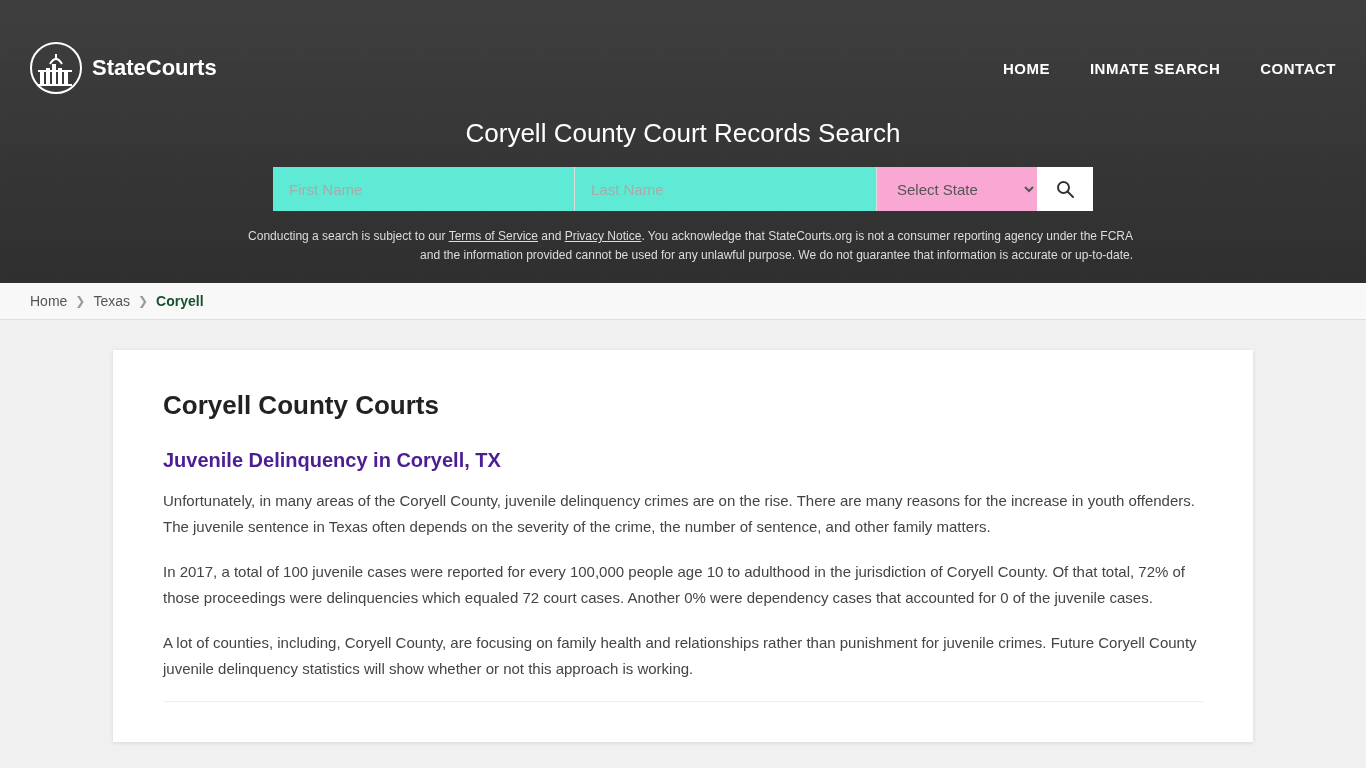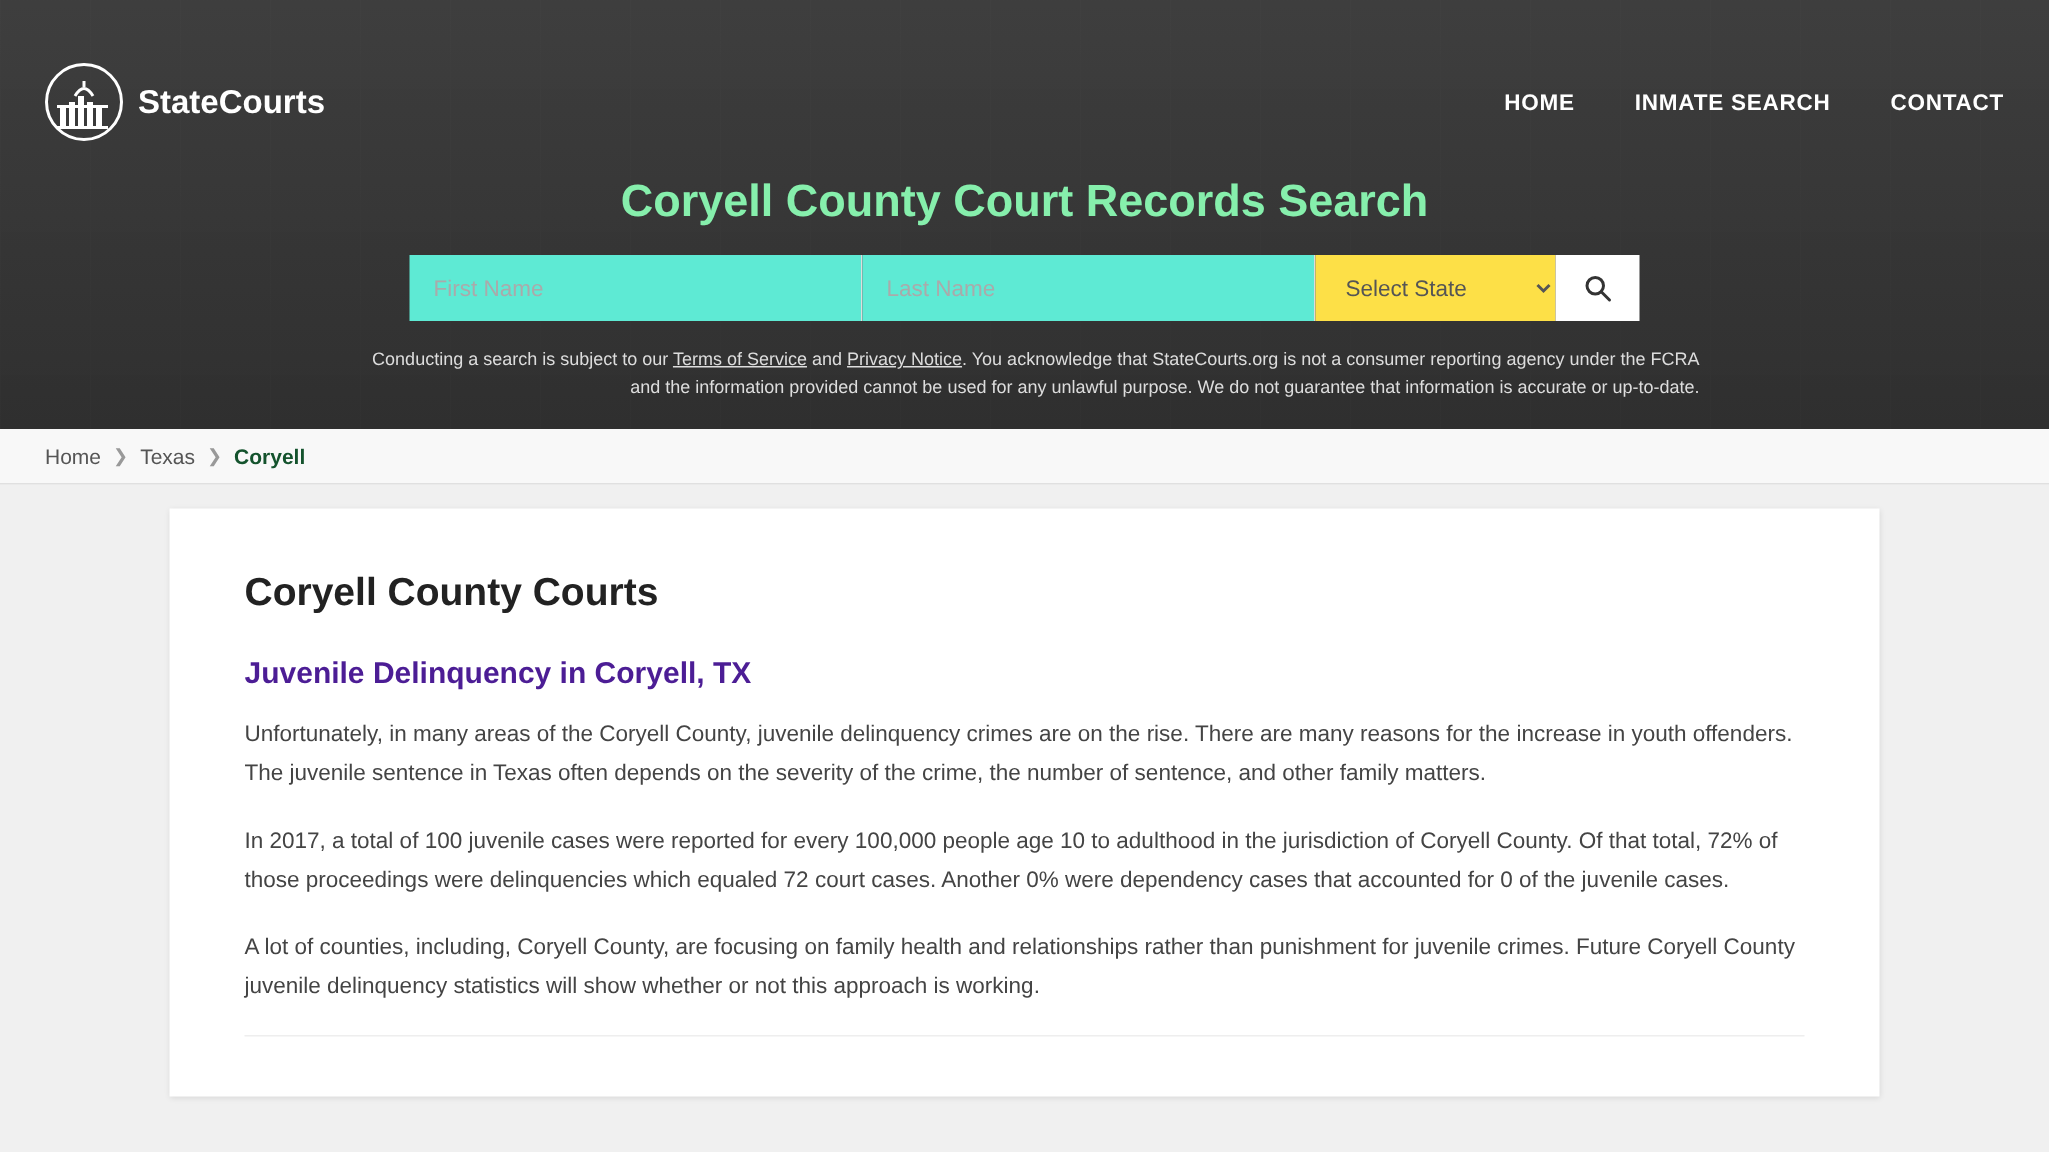--- a/index.html
+++ b/index.html
@@ -57,23 +57,23 @@
       font-size: 15px;
       font-weight: 600;
       letter-spacing: 0.5px;
     }
 
     .header-title-area {
       text-align: center;
       padding: 10px 20px 18px;
     }
     .header-title {
-      font-size: 30px;
-      font-weight: bold;
-      color: #86efac;
+      font-size: 26px;
+      font-weight: normal;
+      color: #ffffff;
       margin-bottom: 18px;
     }
 
     .search-bar {
       display: flex;
       justify-content: center;
       align-items: stretch;
       max-width: 820px;
       margin: 0 auto 16px;
       gap: 0;
@@ -88,21 +88,21 @@
       color: #333;
     }
     .search-input::placeholder { color: #aaa; }
     .search-input:first-child { border-radius: 0; }
     .search-divider { width: 1px; background: #ddd; }
     .state-select {
       padding: 12px 16px;
       font-size: 15px;
       border: none;
       outline: none;
-      background: #fde047;
+      background: #f9a8d4;
       color: #555;
       cursor: pointer;
       min-width: 160px;
     }
     .search-btn {
       background: #fff;
       border: none;
       padding: 12px 18px;
       cursor: pointer;
       font-size: 18px;
@@ -141,21 +141,21 @@
       font-size: 12px;
     }
     .breadcrumb-current {
       color: #14532d;
       font-weight: 600;
     }
 
     
     .main-content {
       max-width: 1180px;
-      margin: 16px auto;
+      margin: 30px auto;
       padding: 0 20px;
     }
     .content-card {
       background: #fff;
       padding: 40px 50px;
       box-shadow: 0 1px 4px rgba(0,0,0,0.1);
     }
     .content-card h1 {
       font-size: 26px;
       font-weight: bold;

